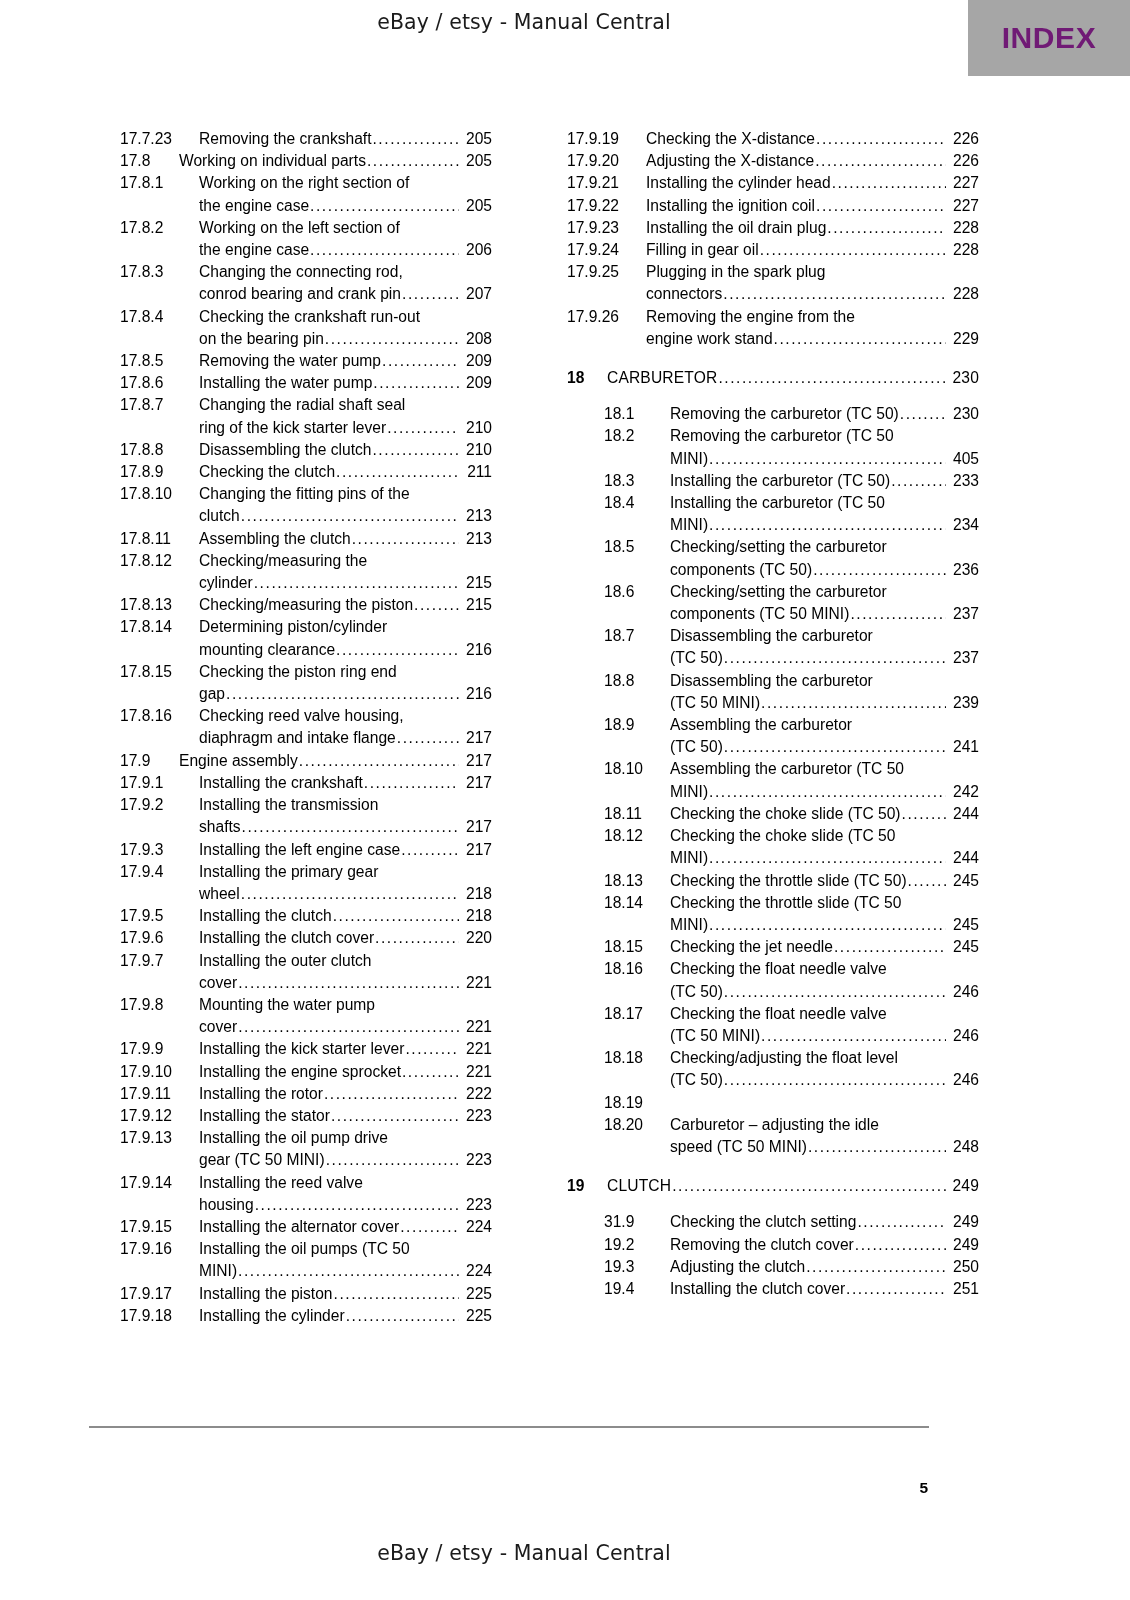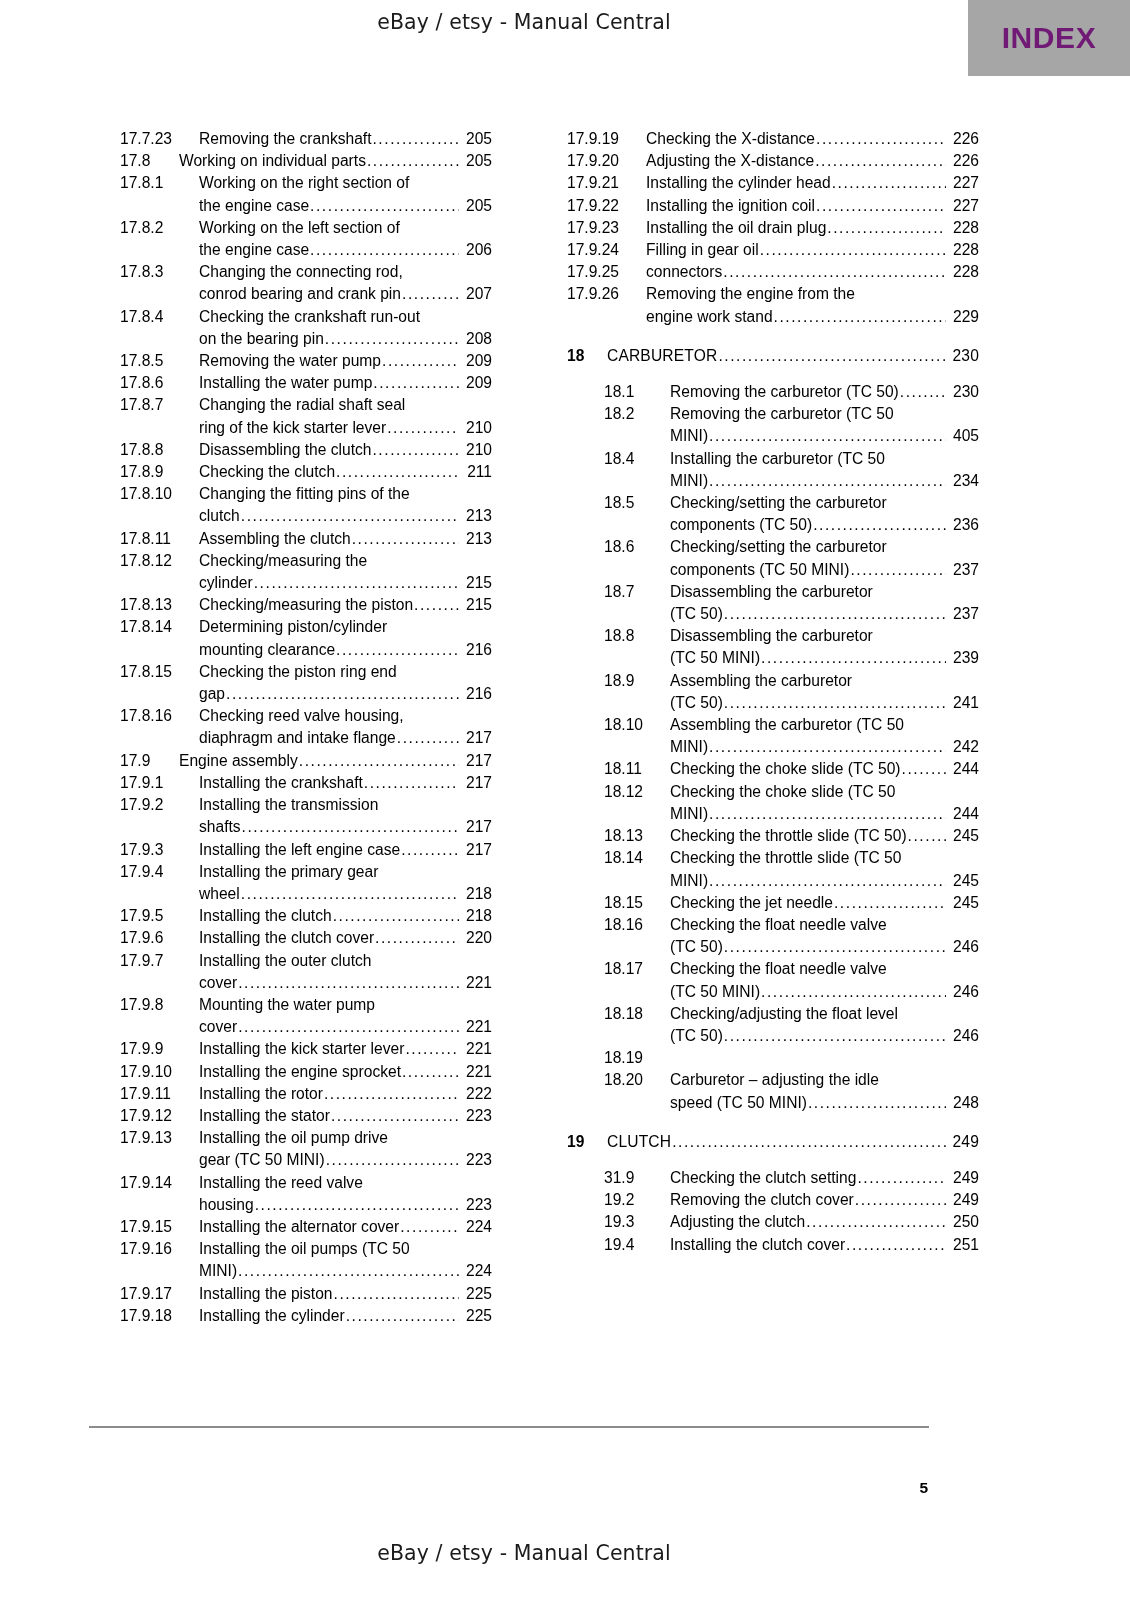--- a/index.html
+++ b/index.html
@@ -643,20 +643,23 @@
           <div class="entry-line">
             <span class="entry-text">Filling in gear oil</span>
             <span class="leader"></span>
             <span class="pageno">228</span>
           </div>
         </div>
       </div>
       <div class="toc-row lvl3">
         <div class="toc-num">17.9.25</div>
         <div class="toc-body">
+          <div class="entry-line nolead">
+            <span class="entry-text">Plugging in the spark plug</span>
+          </div>
           <div class="entry-line">
             <span class="entry-text">connectors</span>
             <span class="leader"></span>
             <span class="pageno">228</span>
           </div>
         </div>
       </div>
       <div class="toc-row lvl3">
         <div class="toc-num">17.9.26</div>
         <div class="toc-body">
@@ -699,20 +702,30 @@
             <span class="entry-text">Removing the carburetor (TC 50</span>
           </div>
           <div class="entry-line">
             <span class="entry-text">MINI)</span>
             <span class="leader"></span>
             <span class="pageno">405</span>
           </div>
         </div>
       </div>
       <div class="toc-row lvl2">
+        <div class="toc-num">18.3</div>
+        <div class="toc-body">
+          <div class="entry-line">
+            <span class="entry-text">Installing the carburetor (TC 50)</span>
+            <span class="leader"></span>
+            <span class="pageno">233</span>
+          </div>
+        </div>
+      </div>
+      <div class="toc-row lvl2">
         <div class="toc-num">18.4</div>
         <div class="toc-body">
           <div class="entry-line nolead">
             <span class="entry-text">Installing the carburetor (TC 50</span>
           </div>
           <div class="entry-line">
             <span class="entry-text">MINI)</span>
             <span class="leader"></span>
             <span class="pageno">234</span>
           </div>

